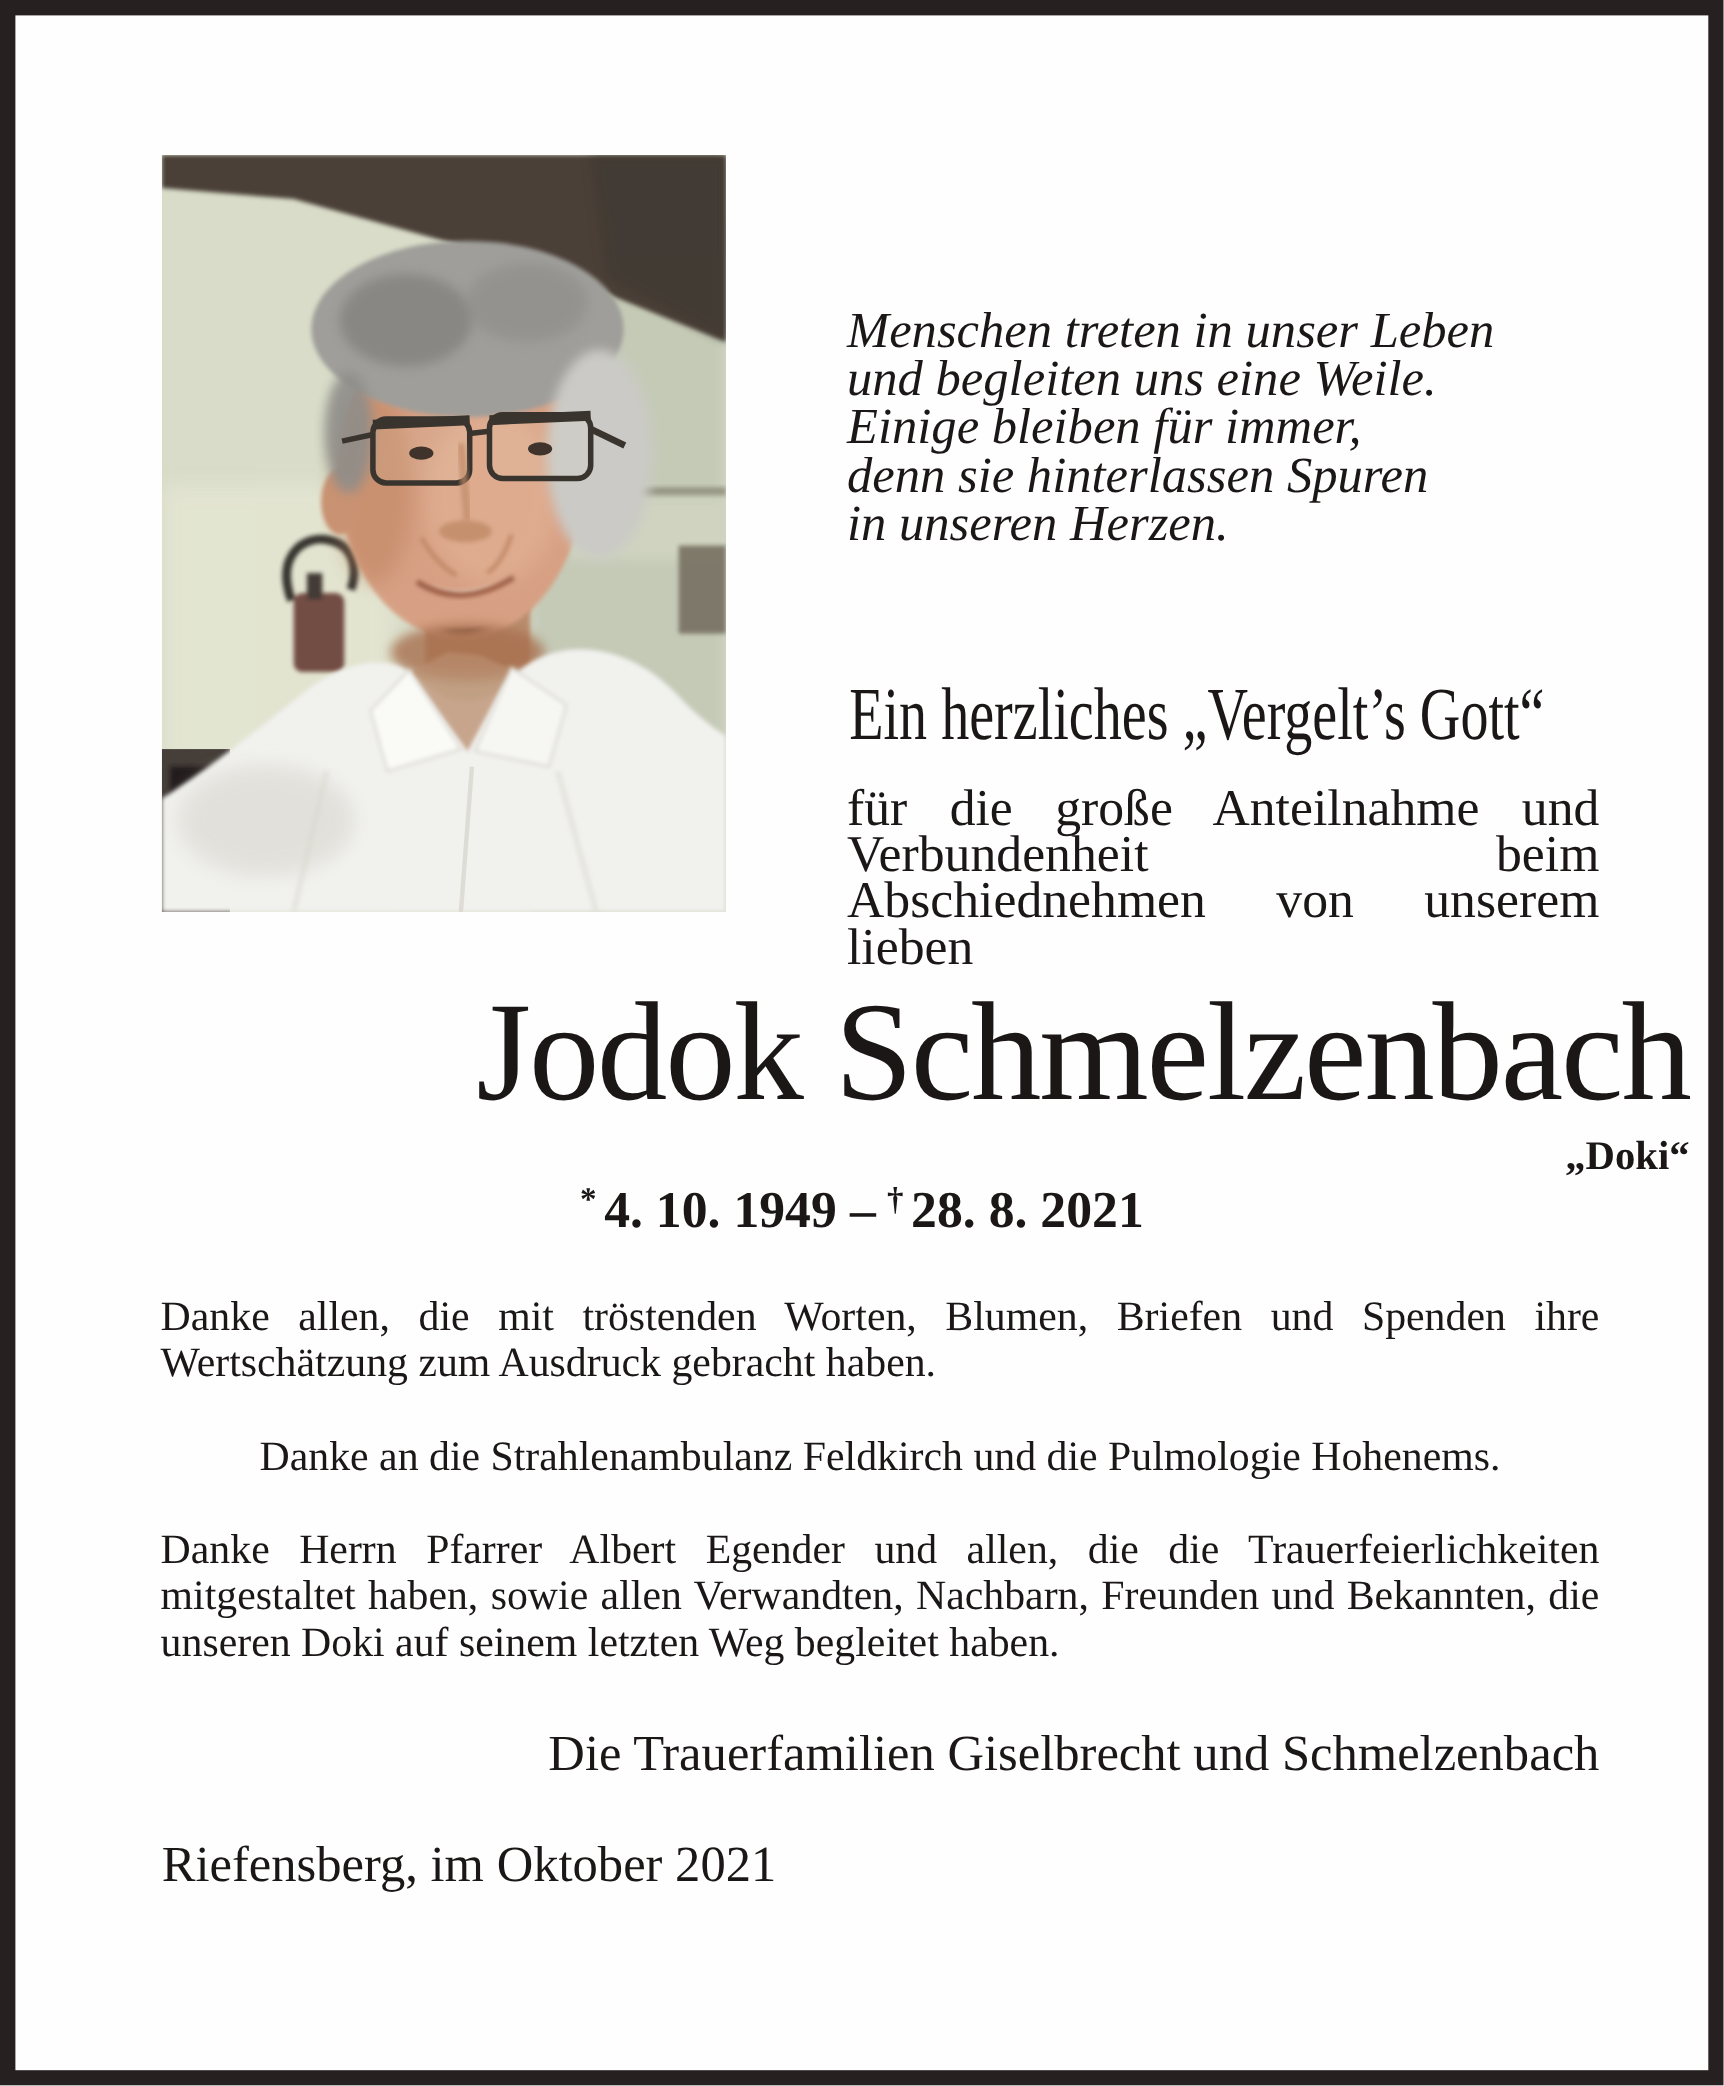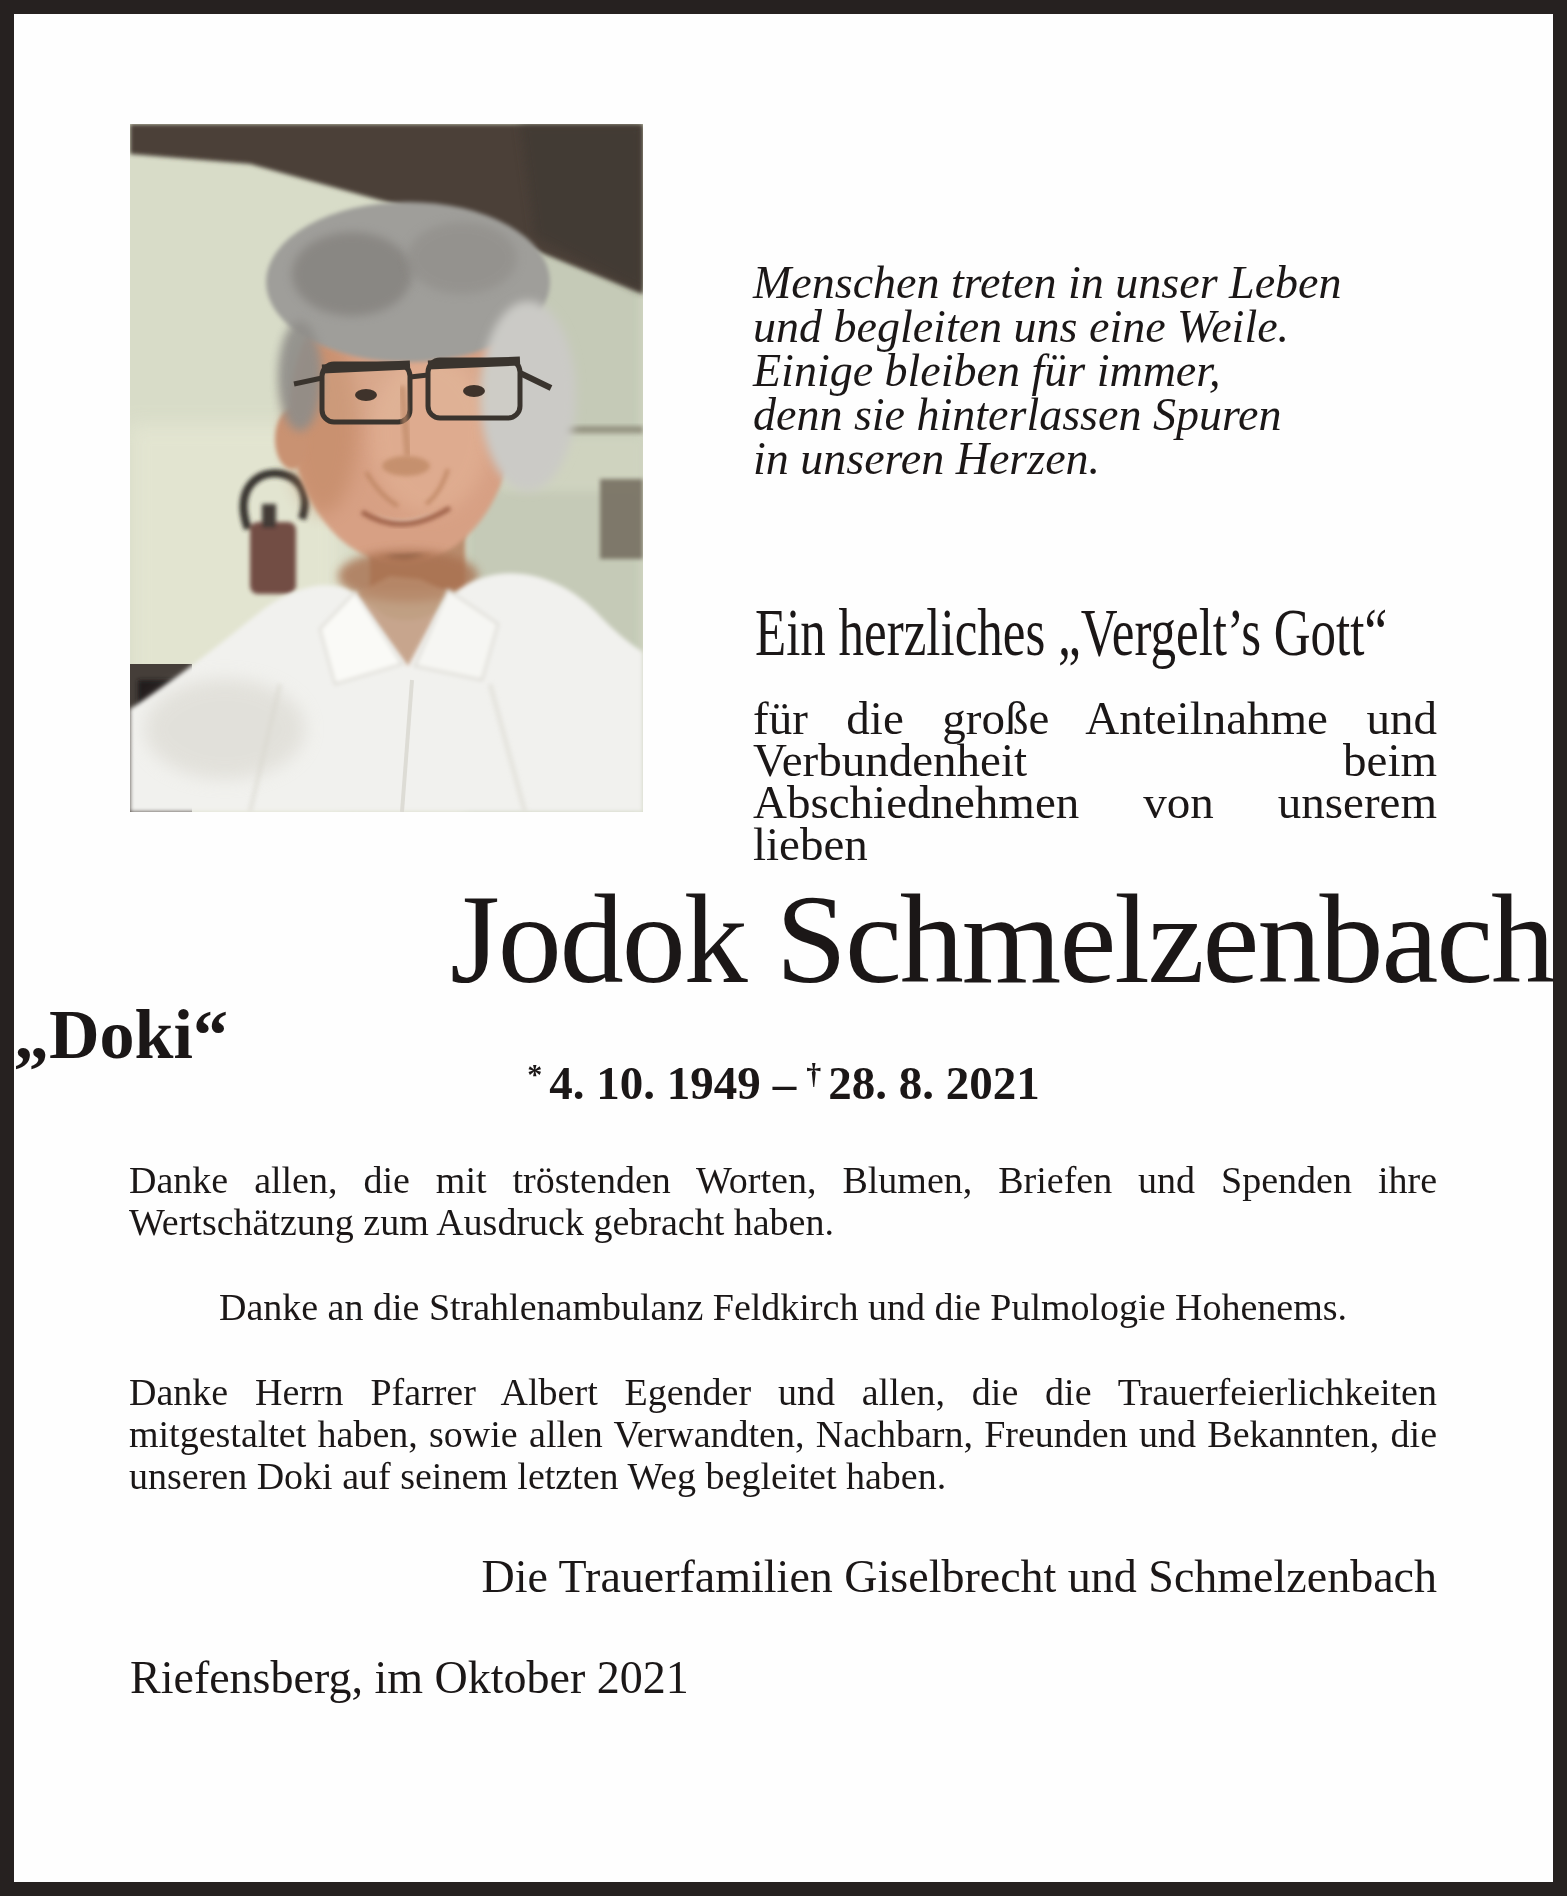--- a/index.html
+++ b/index.html
@@ -8,21 +8,21 @@
     width:1567px;height:1896px;
     background:#262120;
     font-family:"Liberation Serif","DejaVu Serif",serif;
     color:#1b1717;
     overflow:hidden;
   }
   .inner{
     position:absolute;left:14px;top:14px;right:14px;bottom:14px;
     background:#fefefe;
   }
-  .abs{position:absolute;margin:0;}
+  .abs{position:absolute;margin:17px;}
   .photo{
     left:116px;top:110px;width:513px;height:688px;
     overflow:hidden;
   }
   .photo svg{display:block;width:100%;height:100%;}
   .poem{
     left:739px;top:247px;width:690px;
     font-style:italic;font-size:46px;line-height:44px;
   }
   .poem-line{white-space:nowrap;}
@@ -35,22 +35,22 @@
     left:739px;top:683px;width:684px;
     font-size:47px;line-height:42px;
     text-align:justify;
     hyphens:auto;-webkit-hyphens:auto;
   }
   .name{
     left:0;right:0;top:855px;text-align:right;
     font-size:128px;line-height:140px;letter-spacing:-2px;white-space:nowrap;
   }
   .nickname{
-    left:0;right:0;top:991px;text-align:left;
-    font-size:70px;line-height:60px;font-weight:700;
+    left:0;right:0;top:991px;text-align:right;
+    font-size:37px;line-height:60px;font-weight:700;
   }
   .dates{
     left:0;right:0;top:1043px;text-align:center;
     font-size:47px;line-height:52px;font-weight:700;
   }
   .dates .sym{font-size:30px;position:relative;top:-15px;margin-right:7px;}
   .dates .dash{margin:0 10px 0 12px;}
   .thanks{
     left:115px;width:1308px;
     font-size:38px;line-height:42px;text-align:justify;

